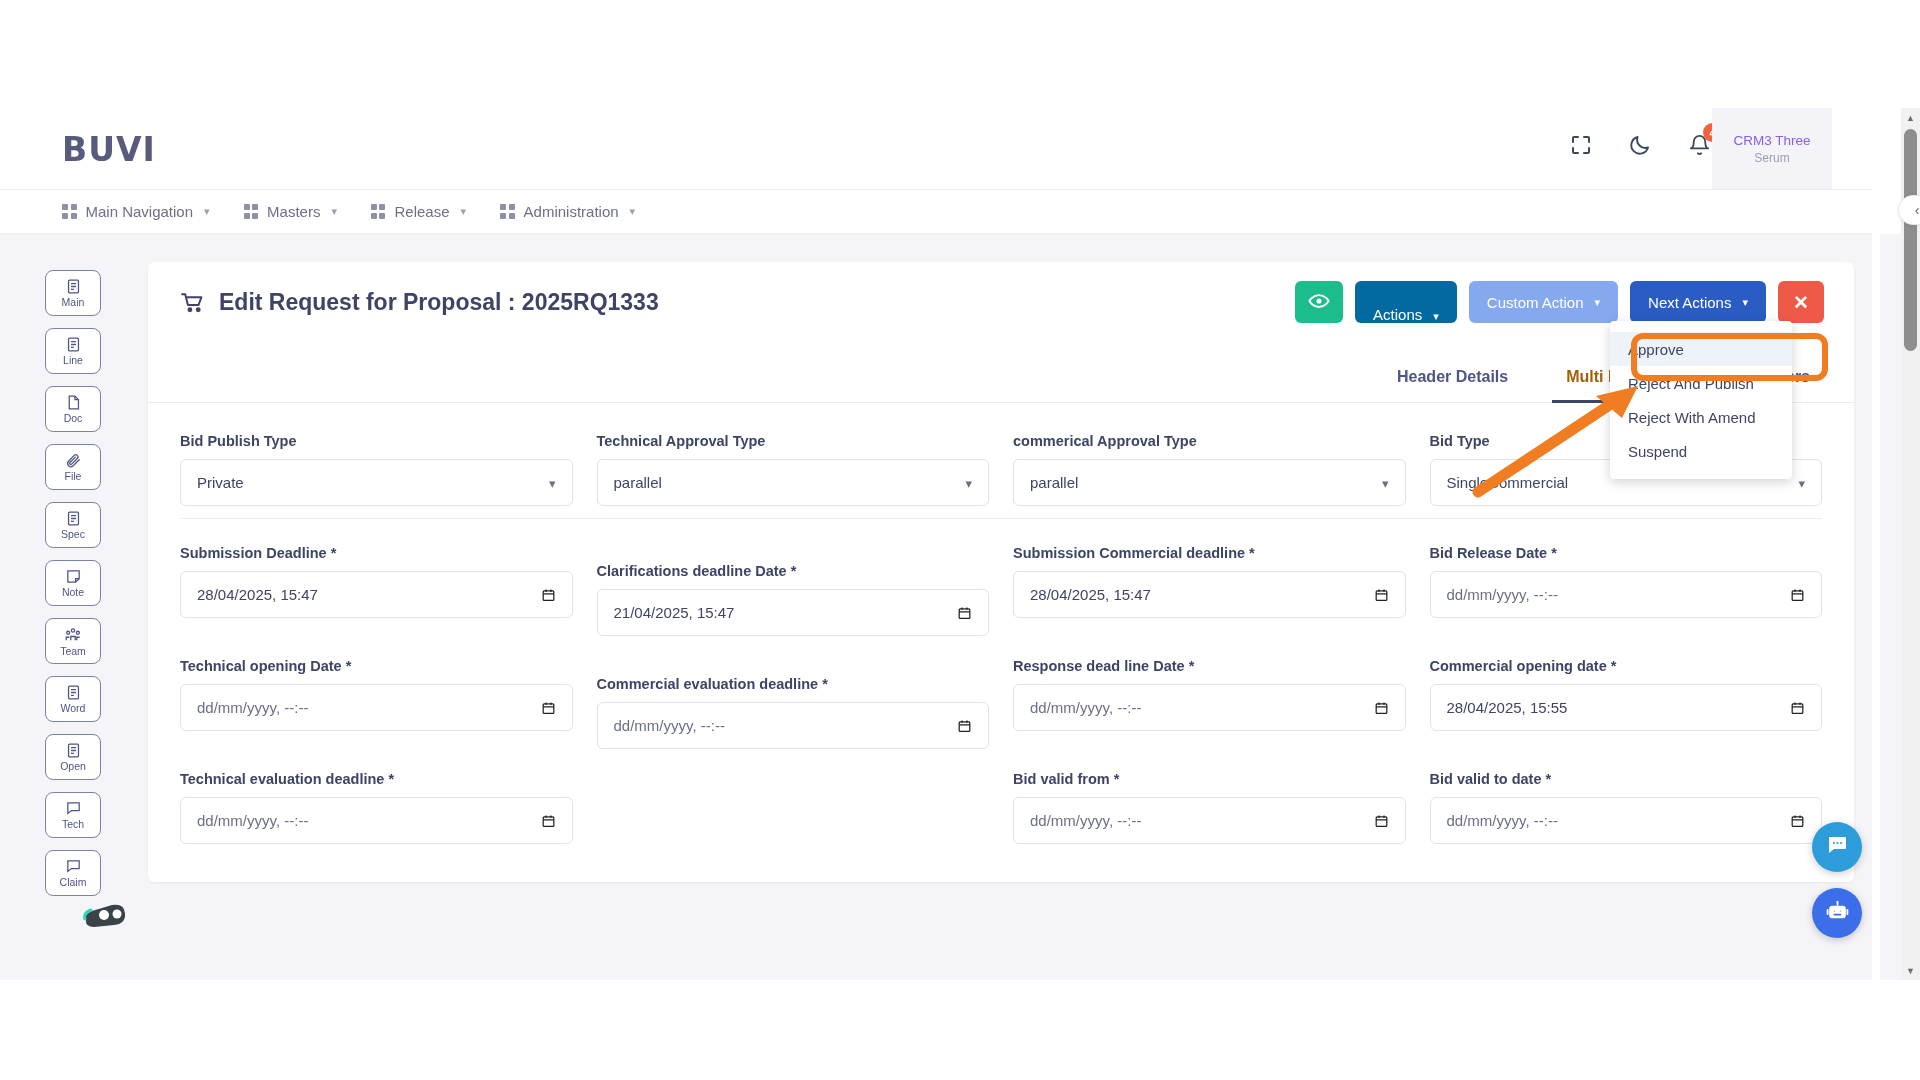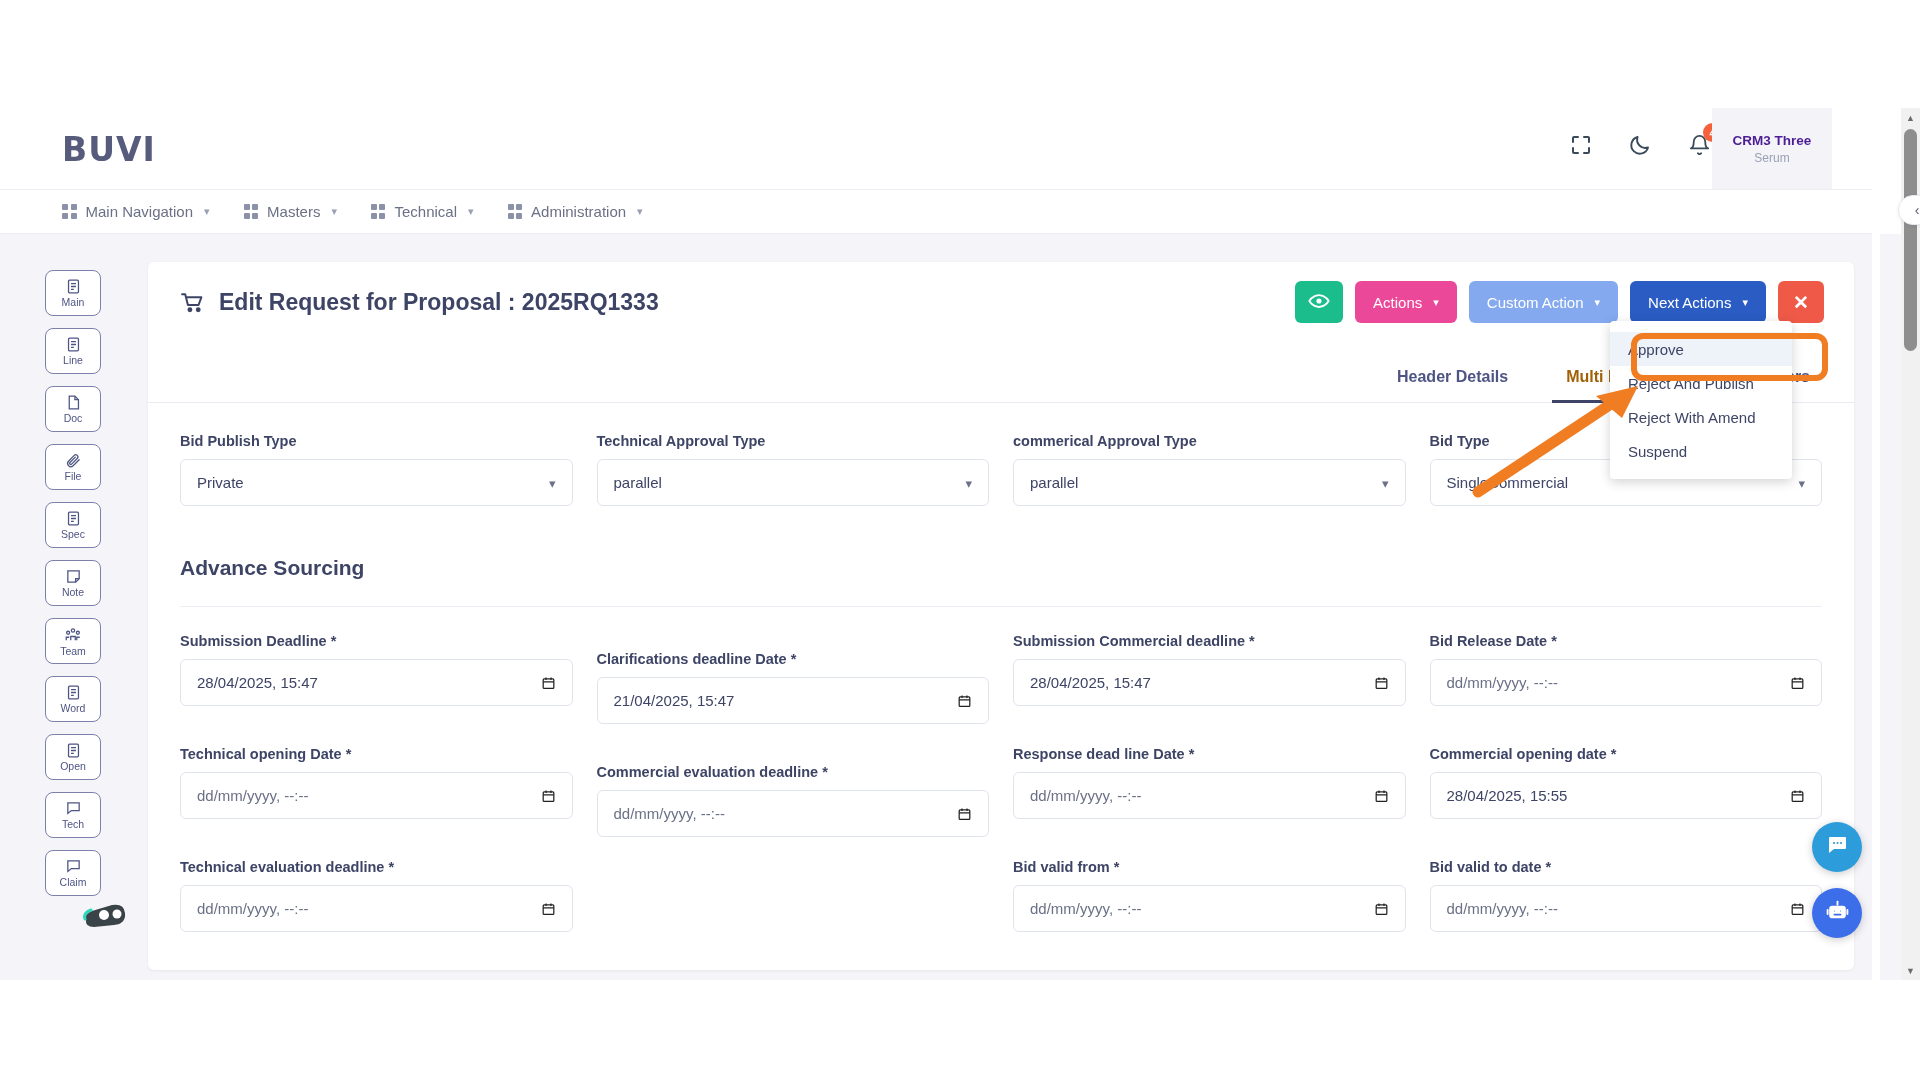--- a/index.html
+++ b/index.html
@@ -62,21 +62,21 @@
   .profile {
     position: absolute;
     right: 40px; top: 0;
     width: 120px; height: 81px;
     background: #f3f3f8;
     display: flex; flex-direction: column;
     align-items: center; justify-content: center;
     gap: 3px;
   }
   .profile .p-name {
-    font-size: 13.5px; font-weight: 700; color: #4c1d95;
+    font-size: 13.5px; font-weight: 400; color: #8b5cf6;
     white-space: nowrap;
   }
   .profile .p-sub { font-size: 12px; color: #9aa0b4; }
 
   
   .navbar {
     position: absolute;
     left: 0; top: 190px;
     width: 1872px; height: 44px;
     background: #ffffff;
@@ -179,21 +179,21 @@
     color: #fff;
     font-size: 15px;
     font-family: "Liberation Sans", sans-serif;
     display: flex; align-items: center; justify-content: center;
     gap: 9px;
     padding: 0 18px;
     cursor: pointer;
     white-space: nowrap;
   }
   .btn-eye { background: #1bbd8d; width: 48px; padding: 0; }
-  .btn-actions { background: #ec4899; }
+  .btn-actions { background: #0369a1; align-items: flex-end; }
   .btn-custom { background: #85a9ef; }
   .btn-next { background: #2a5cc4; }
   .btn-close { background: #ef5a48; width: 46px; padding: 0; font-size: 19px; font-weight: 600; }
 
   
   .dropdown {
     position: absolute;
     right: 62px; top: 59px;
     width: 182px;
     background: #fff;
@@ -409,21 +409,21 @@
       <span>Masters</span>
       <span class="chev">▾</span>
     </div>
     <div class="nav-item">
       <span class="grid-ico">
           <i></i>
           <i></i>
           <i></i>
           <i></i>
         </span>
-      <span>Technical</span>
+      <span>Release</span>
       <span class="chev">▾</span>
     </div>
     <div class="nav-item">
       <span class="grid-ico">
           <i></i>
           <i></i>
           <i></i>
           <i></i>
         </span>
       <span>Administration</span>
@@ -614,21 +614,20 @@
         </div>
         <div class="fgroup">
           <label class="flabel">Bid Type</label>
           <div class="fselect">
             <span>SingleCommercial</span>
             <span class="caret">▾</span>
           </div>
         </div>
       </div>
 
-      <div class="section-title">Advance Sourcing</div>
       <div class="divider"></div>
 
       <div class="row4">
 
         <div>
           <div class="fgroup">
             <label class="flabel">Submission Deadline *</label>
             <div class="finput">
               <span>28/04/2025, 15:47</span>
               <span class="cal">

